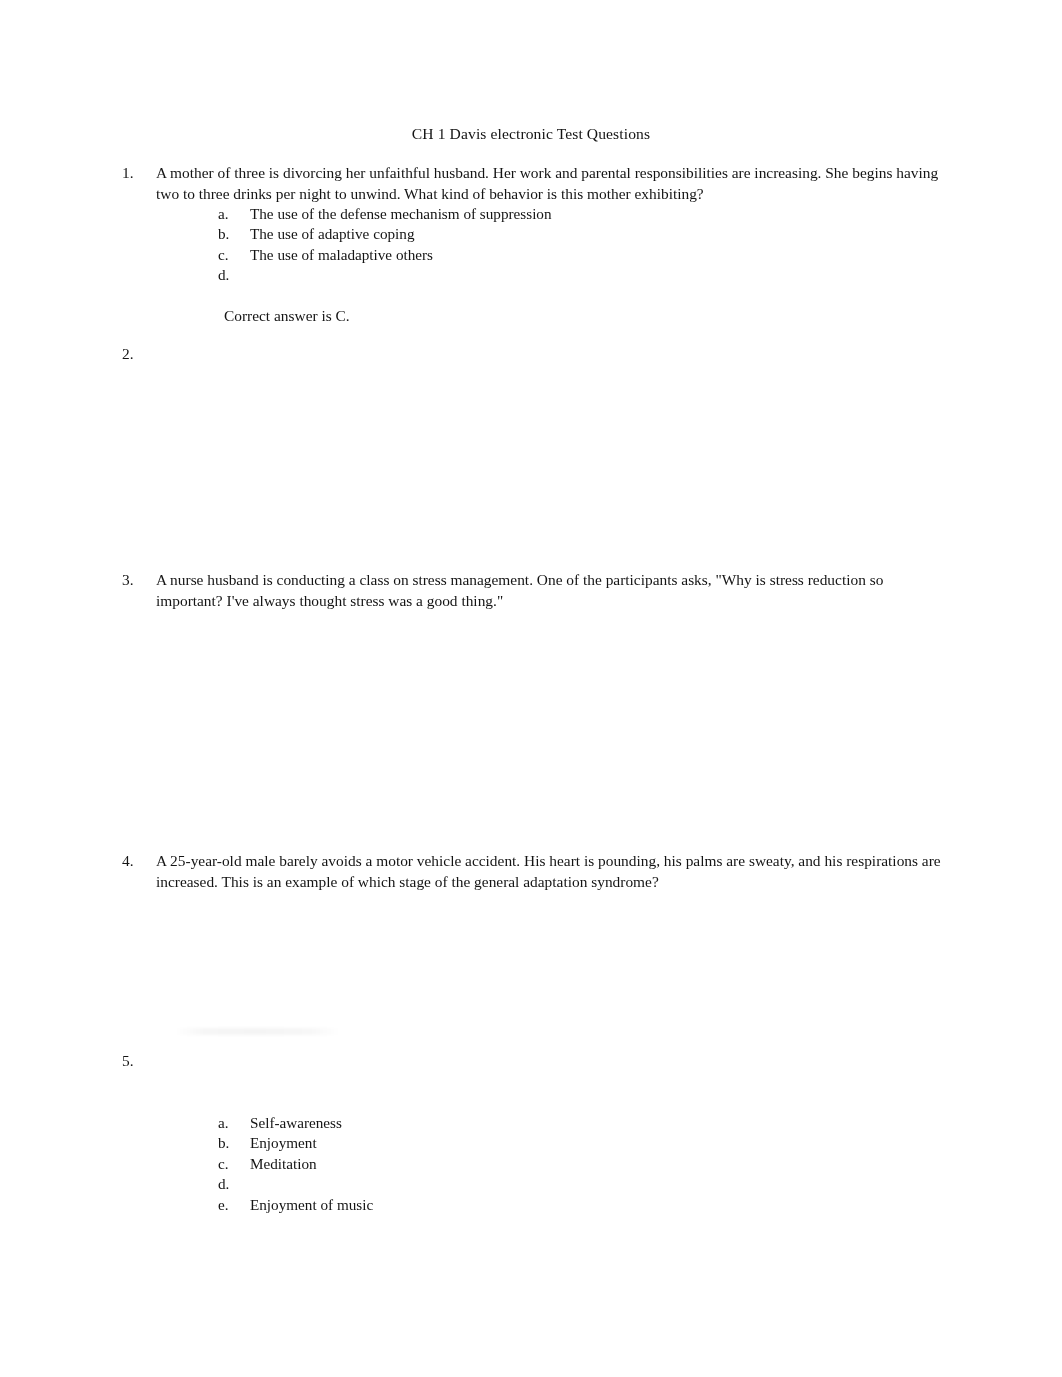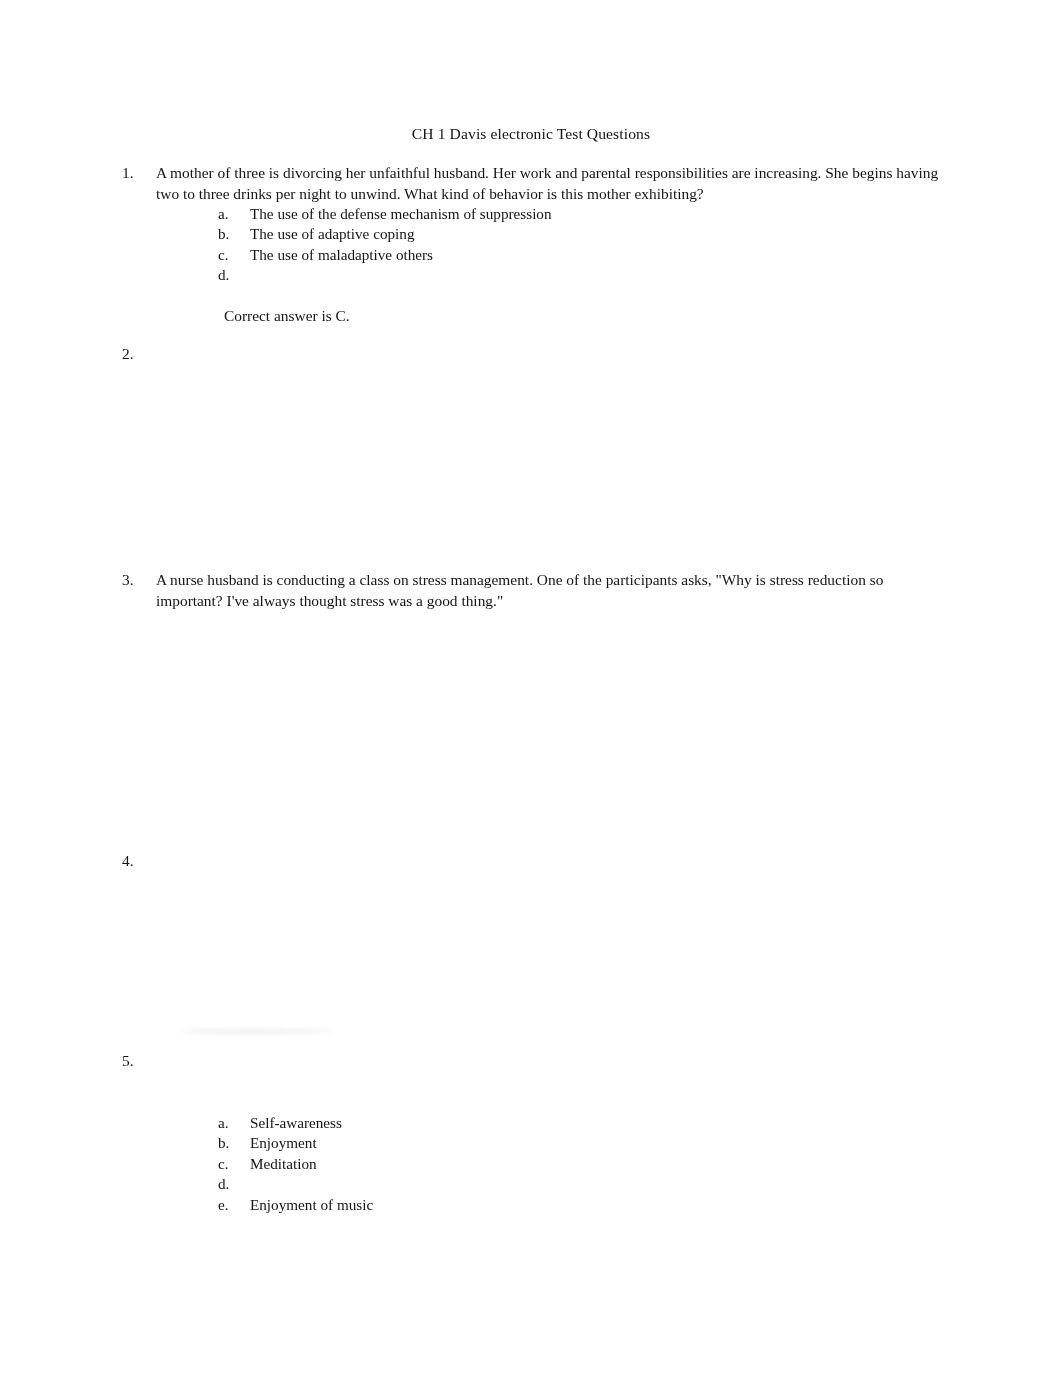--- a/index.html
+++ b/index.html
@@ -171,20 +171,21 @@
 
     <div class="qitem" style="position:absolute; top:407px; left:0; width:1062px;">
       <div class="qnum">3.</div>
       <div class="qtext">A nurse husband is conducting a class on stress management. One of the participants asks, "Why is stress reduction so important? I've always thought stress was a good thing."</div>
     </div>
 
     <div class="blank-region" style="top:456px; left:156px; width:786px; height:230px;"></div>
 
     <div class="qitem" style="position:absolute; top:688px; left:0; width:1062px;">
       <div class="qnum">4.</div>
+      <div class="qtext">A 25-year-old male barely avoids a motor vehicle accident. His heart is pounding, his palms are sweaty, and his respirations are increased. This is an example of which stage of the general adaptation syndrome?</div>
     </div>
 
     <div class="blank-region" style="top:737px; left:156px; width:786px; height:140px;"></div>
 
     <div class="qitem" style="position:absolute; top:888px; left:0; width:1062px;">
       <div class="qnum">5.</div>
     </div>
 
     <ul class="opts" style="position:absolute; top:950px; left:0; width:1062px;">
       <li class="opt">

